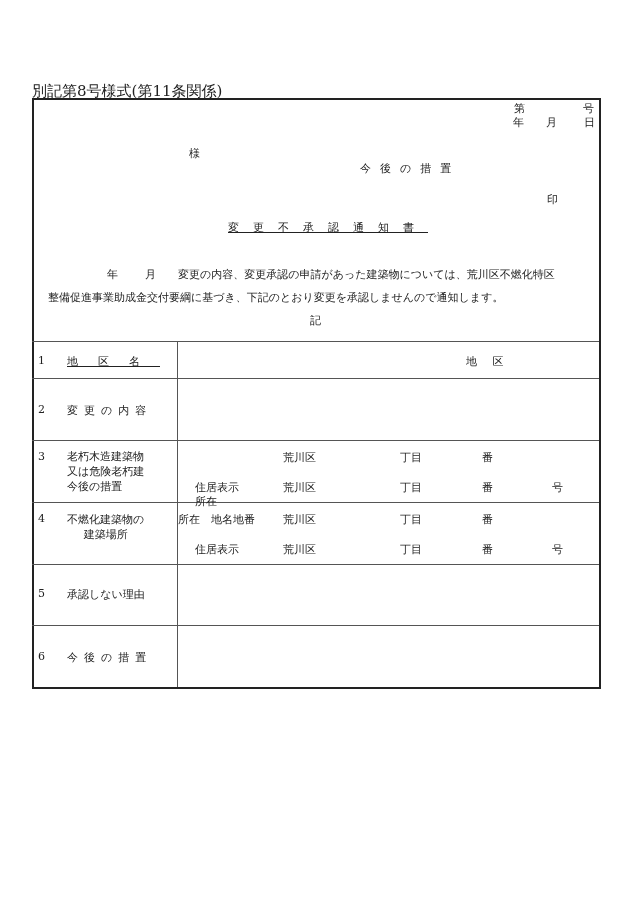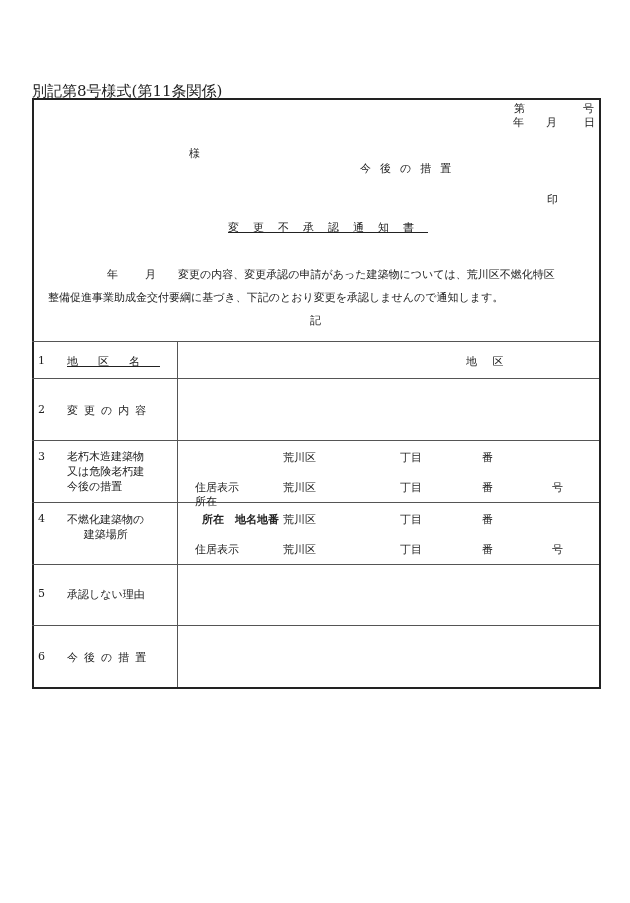--- a/index.html
+++ b/index.html
@@ -64,21 +64,21 @@
 <span class="abs" style="left:283px;top:480px;">荒川区</span>
 <span class="abs" style="left:400px;top:480px;">丁目</span>
 <span class="abs" style="left:482px;top:480px;">番</span>
 <span class="abs" style="left:552px;top:480px;">号</span>
 
 <span class="abs" style="left:38px;top:512px;">4</span>
 <div class="abs" style="left:67px;top:512px;line-height:15px;text-align:center;">
   <div>不燃化建築物の</div>
   <div>建築場所</div>
 </div>
-<span class="abs" style="left:202px;top:512px;font-weight:bold;">所在　地名地番</span>
+<span class="abs" style="left:178px;top:512px;">所在　地名地番</span>
 <span class="abs" style="left:283px;top:512px;">荒川区</span>
 <span class="abs" style="left:400px;top:512px;">丁目</span>
 <span class="abs" style="left:482px;top:512px;">番</span>
 <span class="abs" style="left:195px;top:542px;">住居表示</span>
 <span class="abs" style="left:283px;top:542px;">荒川区</span>
 <span class="abs" style="left:400px;top:542px;">丁目</span>
 <span class="abs" style="left:482px;top:542px;">番</span>
 <span class="abs" style="left:552px;top:542px;">号</span>
 
 <span class="abs" style="left:38px;top:587px;">5</span>

